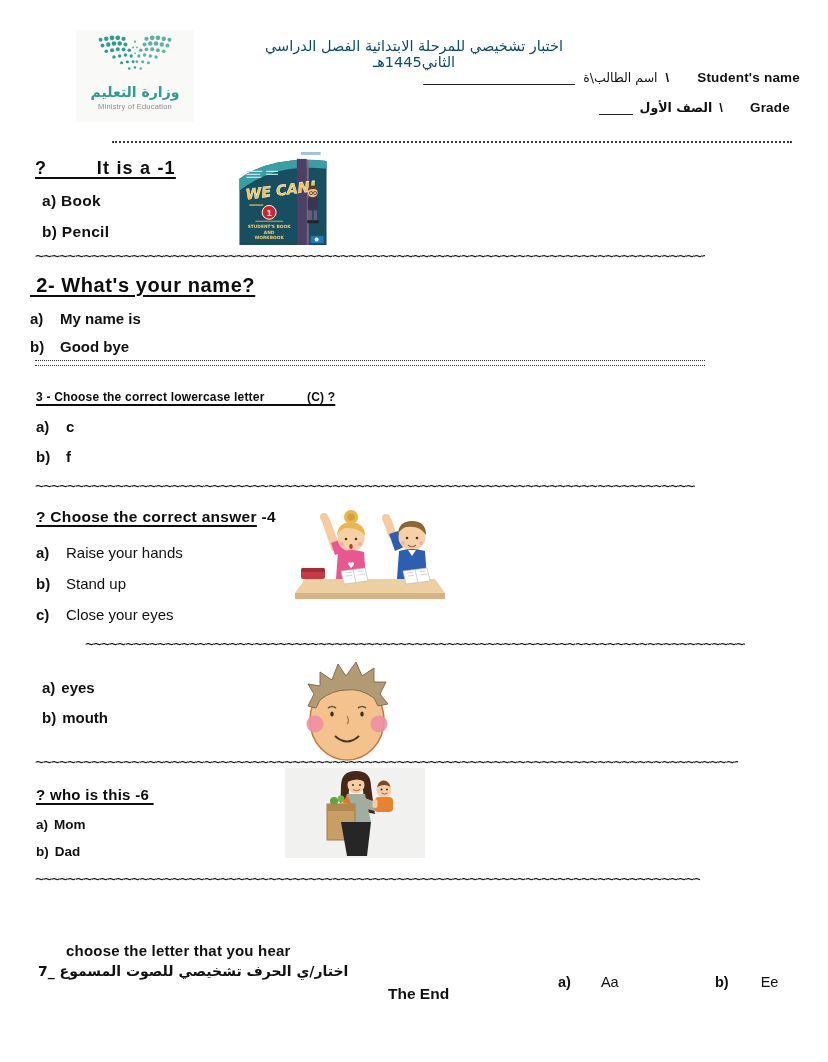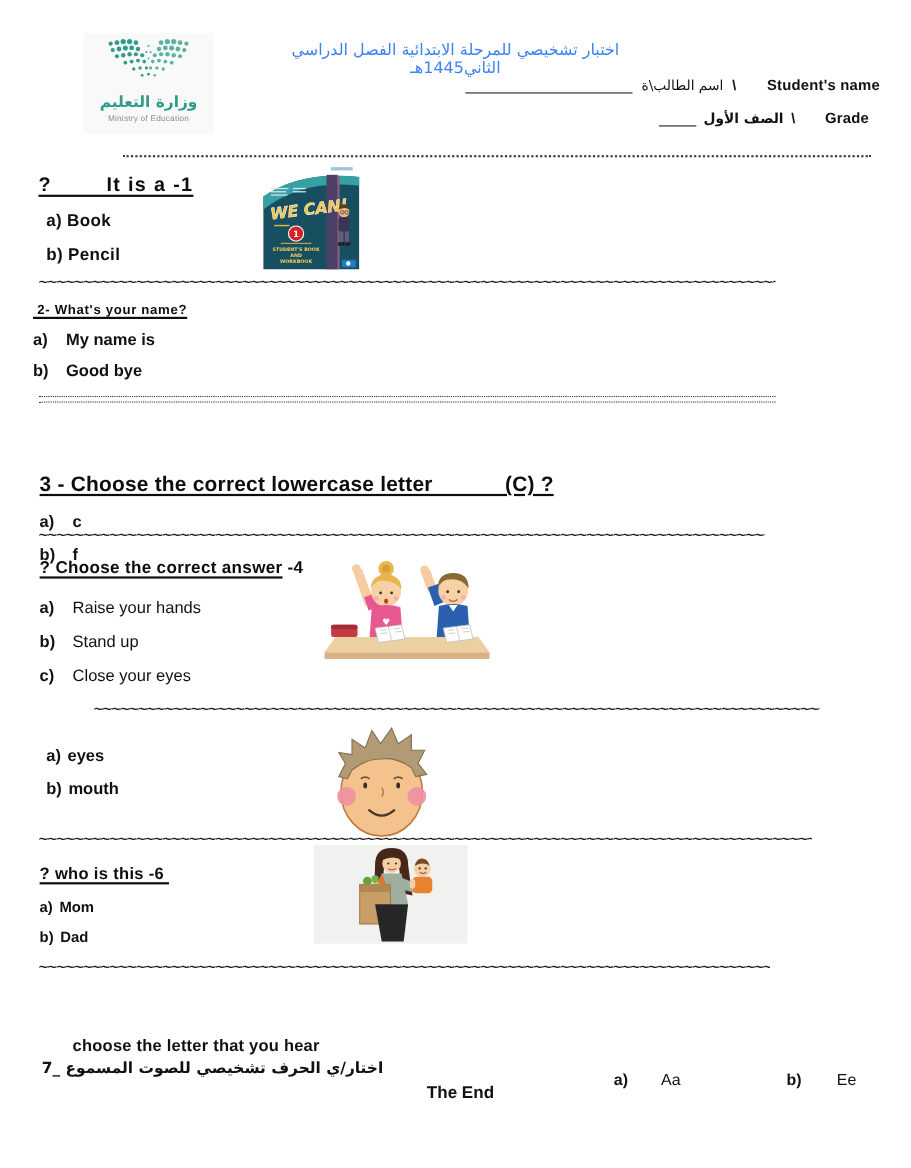--- a/index.html
+++ b/index.html
@@ -5,21 +5,21 @@
   html,body{margin:0;padding:0;background:#ffffff;}
   #page{position:relative;width:828px;height:1062px;background:#fff;overflow:hidden;
         font-family:"Liberation Sans",sans-serif;color:#111;}
   .abs{position:absolute;}
 
   
   .logo-box{left:76px;top:30px;width:118px;height:92px;background:#f9f9f7;text-align:center;}
   .logo-ar{font-family:"DejaVu Sans",sans-serif;font-weight:bold;font-size:14px;color:#2f9c8d;margin-top:2px;}
   .logo-en{font-size:7.5px;color:#8d8d8d;margin-top:2px;letter-spacing:.2px;}
   .exam-title{left:232px;top:38px;width:364px;text-align:center;direction:rtl;
-        font-family:"DejaVu Sans",sans-serif;font-size:14.5px;color:#3b82f6;}
+        font-family:"DejaVu Sans",sans-serif;font-size:14.5px;color:#0c4a6e;}
   .hdr-row{display:flex;align-items:flex-end;}
   .write-line{border-bottom:1.8px solid #222;height:13px;}
   .lbl-ar{font-family:"DejaVu Sans",sans-serif;font-size:12.5px;direction:rtl;}
   .slash{font-weight:bold;font-size:13px;}
   .lbl-en{font-weight:bold;font-size:13.5px;letter-spacing:.2px;margin-left:20px;}
   .hdr-divider{left:112px;top:141px;width:680px;border-top:2.5px dotted #3c3c3c;height:0;}
 
   
   .wavy{font-family:"DejaVu Sans Mono",monospace;font-size:15px;letter-spacing:-1px;
         line-height:13px;height:13px;overflow:hidden;white-space:nowrap;color:#1b1b1b;}
@@ -30,24 +30,24 @@
   .u{text-decoration:underline;text-decoration-thickness:1.6px;text-underline-offset:3px;}
   .opt{display:flex;align-items:baseline;}
   .opt .m{font-weight:bold;}
   .q-block{z-index:2;}
   .img-box{z-index:1;}
 
   
   #q1 .q-heading{font-size:18px;letter-spacing:1.2px;}
   #q1 .opt{font-size:15.5px;font-weight:bold;letter-spacing:.3px;margin-left:7px;}
   #q1 .opts{margin-top:13px;} #q1 .opt{margin-bottom:13px;}
-  #q2 .q-heading{font-size:12px;letter-spacing:.6px;}
+  #q2 .q-heading{font-size:20px;letter-spacing:.6px;}
   #q2 .opts{margin-top:13px;} #q2 .opt{margin-bottom:11px;font-size:15px;font-weight:bold;}
   #q2 .m,#q3 .m,#q4 .m{width:30px;flex:0 0 30px;}
-  #q3 .q-heading{font-size:19px;letter-spacing:.2px;margin-top:40px;}
+  #q3 .q-heading{font-size:12px;letter-spacing:.2px;}
   #q3 .opts{margin-top:14px;} #q3 .opt{margin-bottom:13px;font-size:15px;font-weight:bold;}
   #q4 .q-heading{font-size:15.5px;letter-spacing:.3px;}
   #q4 .opts{margin-top:18px;} #q4 .opt{margin-bottom:14px;font-size:15px;}
   #q5 .q-heading{font-size:15.5px;letter-spacing:.3px;}
   #q5 .opts{margin-top:13px;} #q5 .opt{margin-bottom:13px;font-size:15px;font-weight:bold;gap:6px;}
   #q6 .q-heading{font-size:15px;letter-spacing:.3px;}
   #q6 .opts{margin-top:14px;} #q6 .opt{margin-bottom:12px;font-size:13.5px;font-weight:bold;gap:6px;}
   #q7-en{font-weight:bold;font-size:15px;letter-spacing:.2px;margin-top:40px;}
   #q7-ar{font-family:"DejaVu Sans",sans-serif;font-weight:bold;font-size:14px;direction:rtl;}
 

